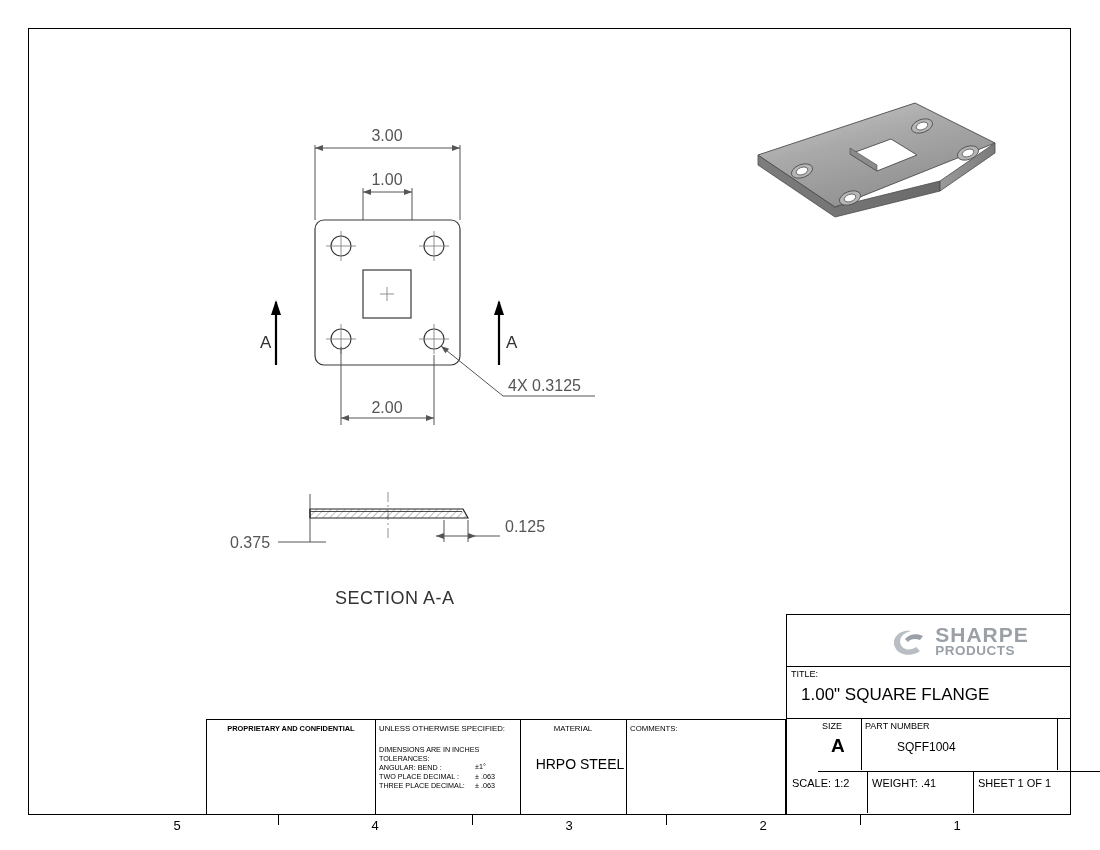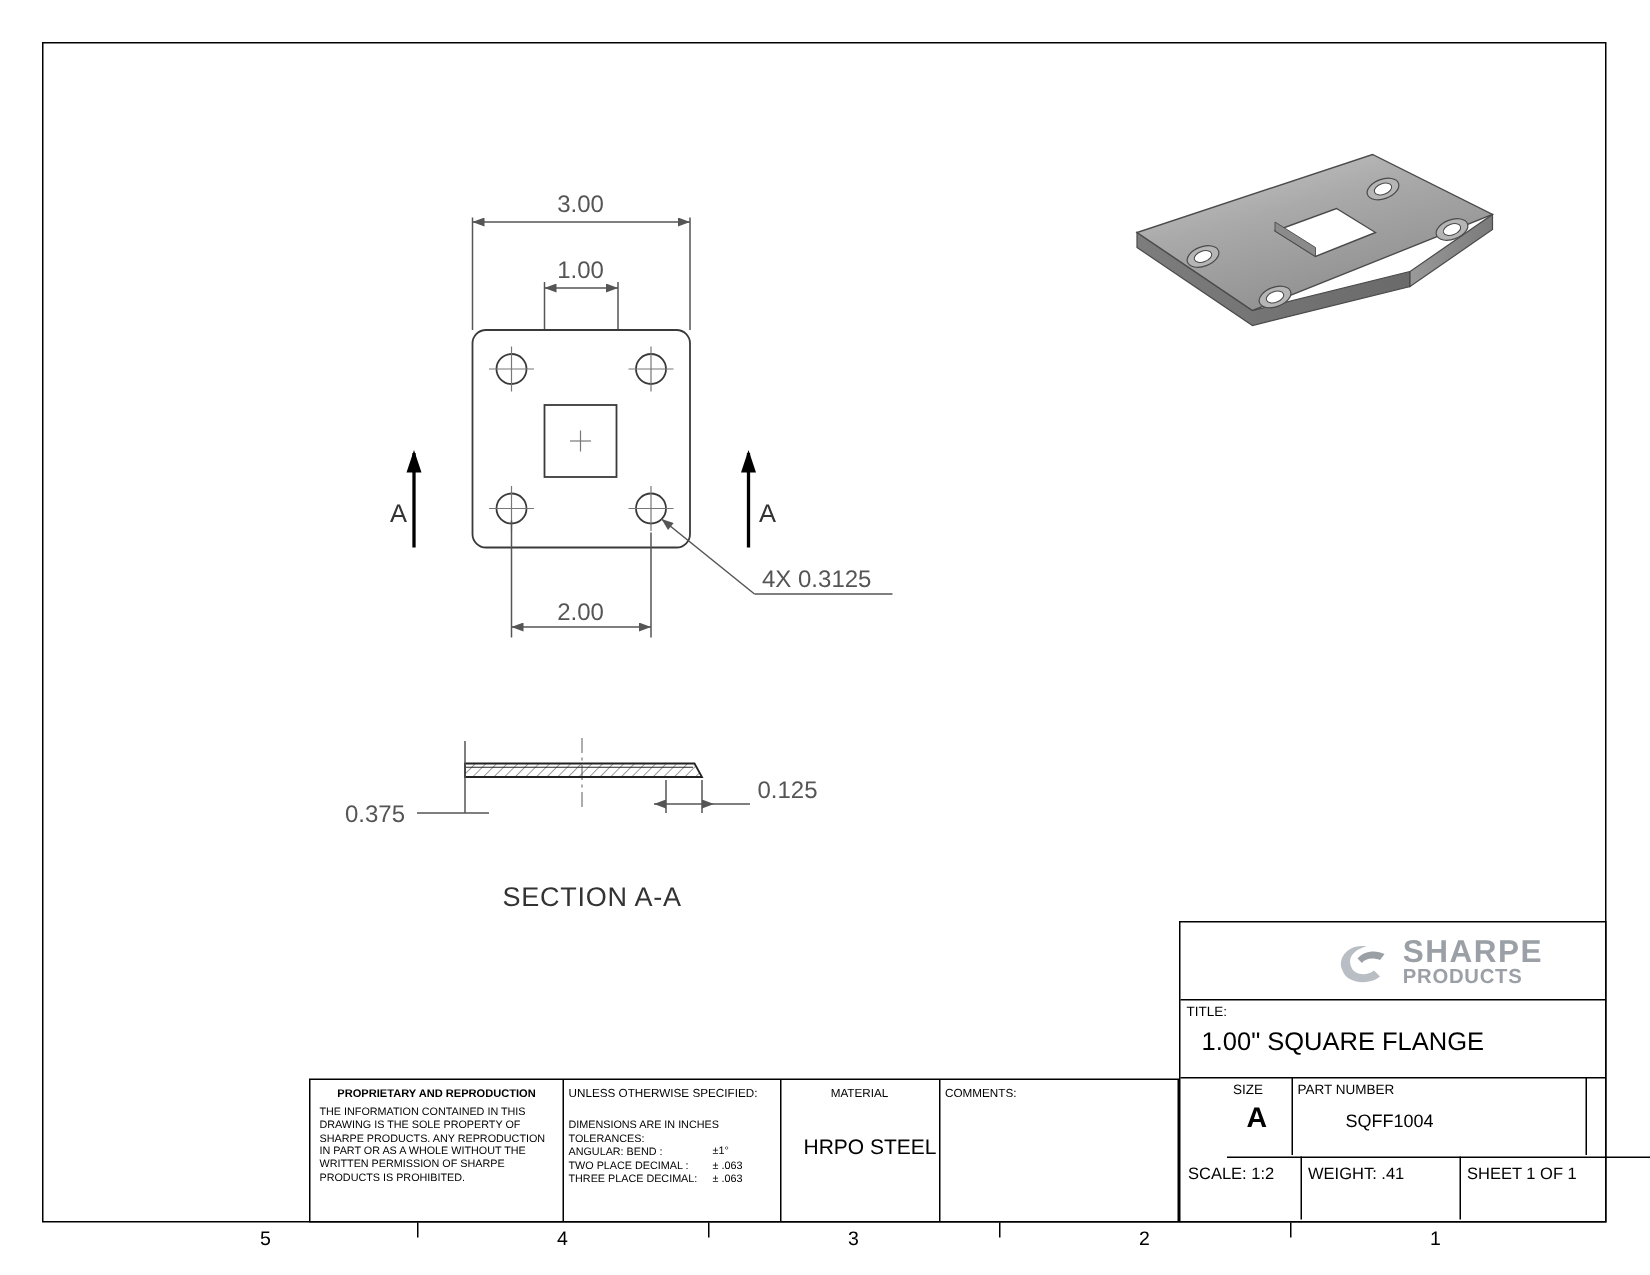--- a/index.html
+++ b/index.html
@@ -337,22 +337,21 @@
       </div>
       <div style="position:absolute; left:186px; top:0; width:97px; height:42px;">
         <div class="mid" style="position:absolute; left:5px; top:6px;">SHEET 1 OF 1</div>
       </div>
     </div>
   </div>
 
   <div class="tb" style="left:206px; top:719px; width:580px; height:96px;">
 
     <div style="position:absolute; left:0; top:0; width:168px; height:94px; border-right:1.2px solid #000;">
-      <div class="tiny-b" style="position:absolute; left:0; top:4px; width:168px; text-align:center;">PROPRIETARY AND REPRODUCTION</div>
-      <div class="tiny" style="position:absolute; left:6px; top:17px; width:156px;">THE INFORMATION CONTAINED IN THIS DRAWING IS THE SOLE PROPERTY OF SHARPE PRODUCTS.  ANY REPRODUCTION IN PART OR AS A WHOLE WITHOUT THE WRITTEN PERMISSION OF SHARPE PRODUCTS IS PROHIBITED.</div>
+      <div class="tiny-b" style="position:absolute; left:0; top:4px; width:168px; text-align:center;">PROPRIETARY AND CONFIDENTIAL</div>
     </div>
 
     <div style="position:absolute; left:168px; top:0; width:145px; height:94px; border-right:1.2px solid #000;">
       <div class="tiny-b" style="position:absolute; left:4px; top:4px; font-weight:normal; font-size:7.8px;">UNLESS OTHERWISE SPECIFIED:</div>
       <div class="tiny" style="position:absolute; left:4px; top:26px;">DIMENSIONS ARE IN INCHES</div>
       <div class="tiny" style="position:absolute; left:4px; top:35px;">TOLERANCES:</div>
       <div class="tiny" style="position:absolute; left:4px; top:44px;">ANGULAR: BEND :</div>
       <div class="tiny" style="position:absolute; left:4px; top:53px;">TWO PLACE DECIMAL  :</div>
       <div class="tiny" style="position:absolute; left:4px; top:62px;">THREE PLACE DECIMAL:</div>
       <div class="tiny" style="position:absolute; left:100px; top:43px;">±1°</div>

